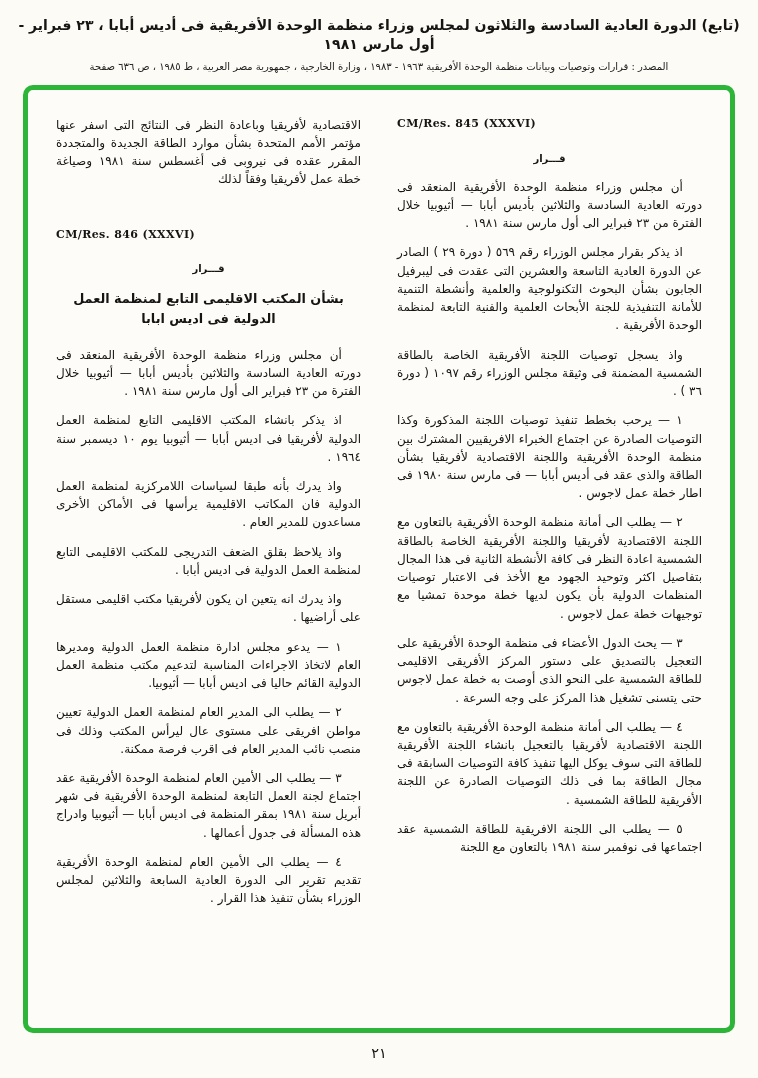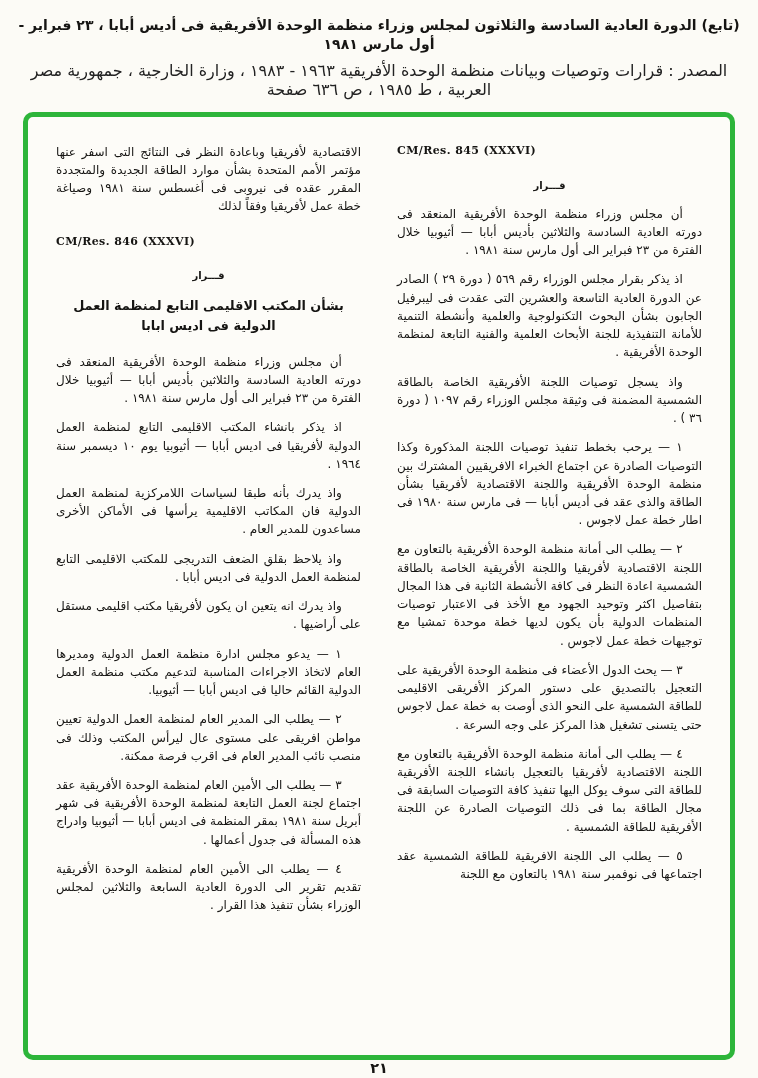--- a/index.html
+++ b/index.html
@@ -8,21 +8,21 @@
     background: #fcfbf6;
     font-family: "DejaVu Sans", sans-serif;
     color: #161513;
     overflow: hidden;
   }
   .page { width: 758px; height: 908px; padding: 16px 12px 0; }
 
   
   .doc-header { direction: rtl; text-align: center; }
   .hdr-1 { font-size: 14px; font-weight: bold; line-height: 1.35; }
-  .hdr-2 { font-size: 16px; margin-top: 7px; color: #222; }
+  .hdr-2 { font-size: 10px; margin-top: 7px; color: #222; }
 
   
   .frame {
     margin: 13px auto 0;
     width: 712px;
     height: 948px;
     border: 5px solid #2db53a;
     border-radius: 10px;
     padding: 26px 28px 10px;
     background: #fdfcf8;
@@ -57,26 +57,27 @@
   }
   .res-subtitle {
     text-align: center;
     font-weight: bold;
     font-size: 12.8px;
     line-height: 1.6;
     margin: 0 auto 16px;
     max-width: 92%;
   }
   .continuation { margin-bottom: 30px; }
-  .res-block-gap { margin-top: 18px; }
+  .res-block-gap { margin-top: 38px; }
 
   .doc-footer {
     text-align: center;
-    font-weight: bold;
+    font-weight: normal;
     font-size: 14.5px;
+    margin-top: 12px;
     direction: rtl;
   }
 </style>
 </head>
 <body>
 
 <div class="page">
 
   <header class="doc-header">
     <div class="hdr-1">(تابع) الدورة العادية السادسة والثلاثون لمجلس وزراء منظمة الوحدة الأفريقية فى أديس أبابا ، ٢٣ فبراير - أول مارس ١٩٨١</div>

